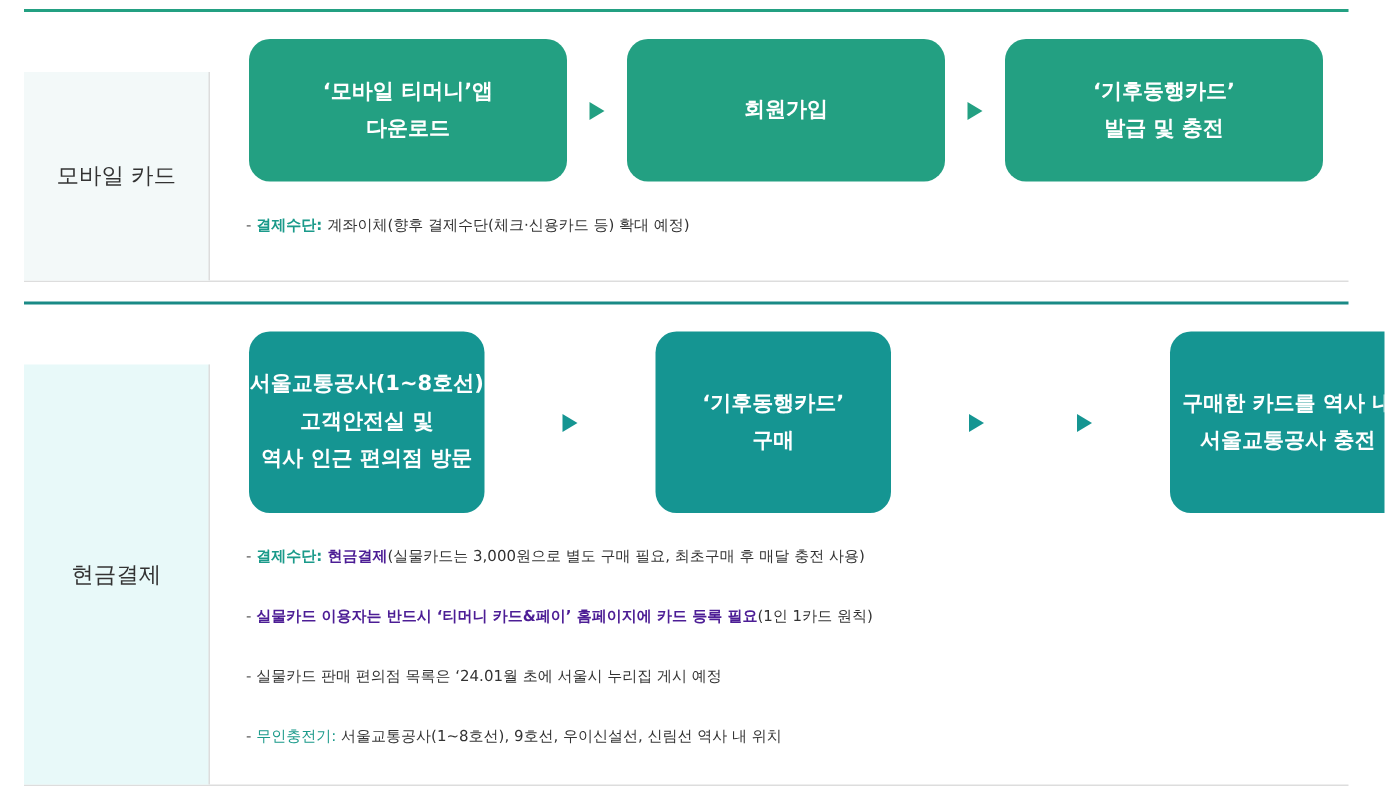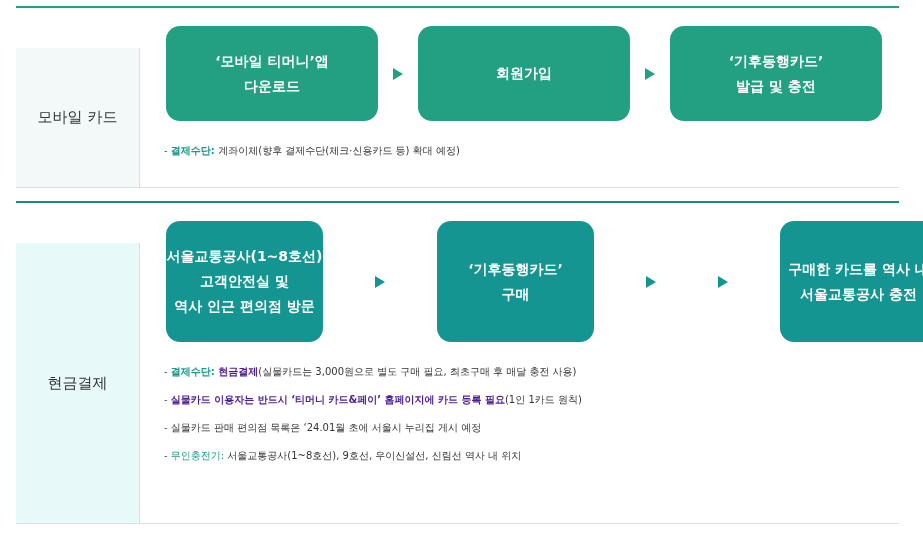--- a/index.html
+++ b/index.html
@@ -31,21 +31,21 @@
   .section-physical .arrow-tri { border-left-color: #159592; }
 
   .notes { position: absolute; left: 24px; font-size: 10px; line-height: 24px; color: #333; }
   .section-mobile .notes { top: 131px; }
   .section-physical .notes { top: 157px; }
   .note { white-space: nowrap; }
   .note .dash { color: #555; }
   .accent { color: #1a9a8a; font-weight: bold; }
   .strong { font-weight: bold; color: #4c1d95; }
   .sub { padding-left: 10px; }
-  .note + .note { margin-top: 4px; }
+  .note + .note { margin-top: 16px; }
   .sub-line { margin-top: 0 !important; }
 </style>
 </head>
 <body>
 
 <div class="section section-mobile">
   <div class="label-col">모바일 카드</div>
   <div class="content-col">
     <div class="flow">
       <div class="step">‘모바일 티머니’앱

